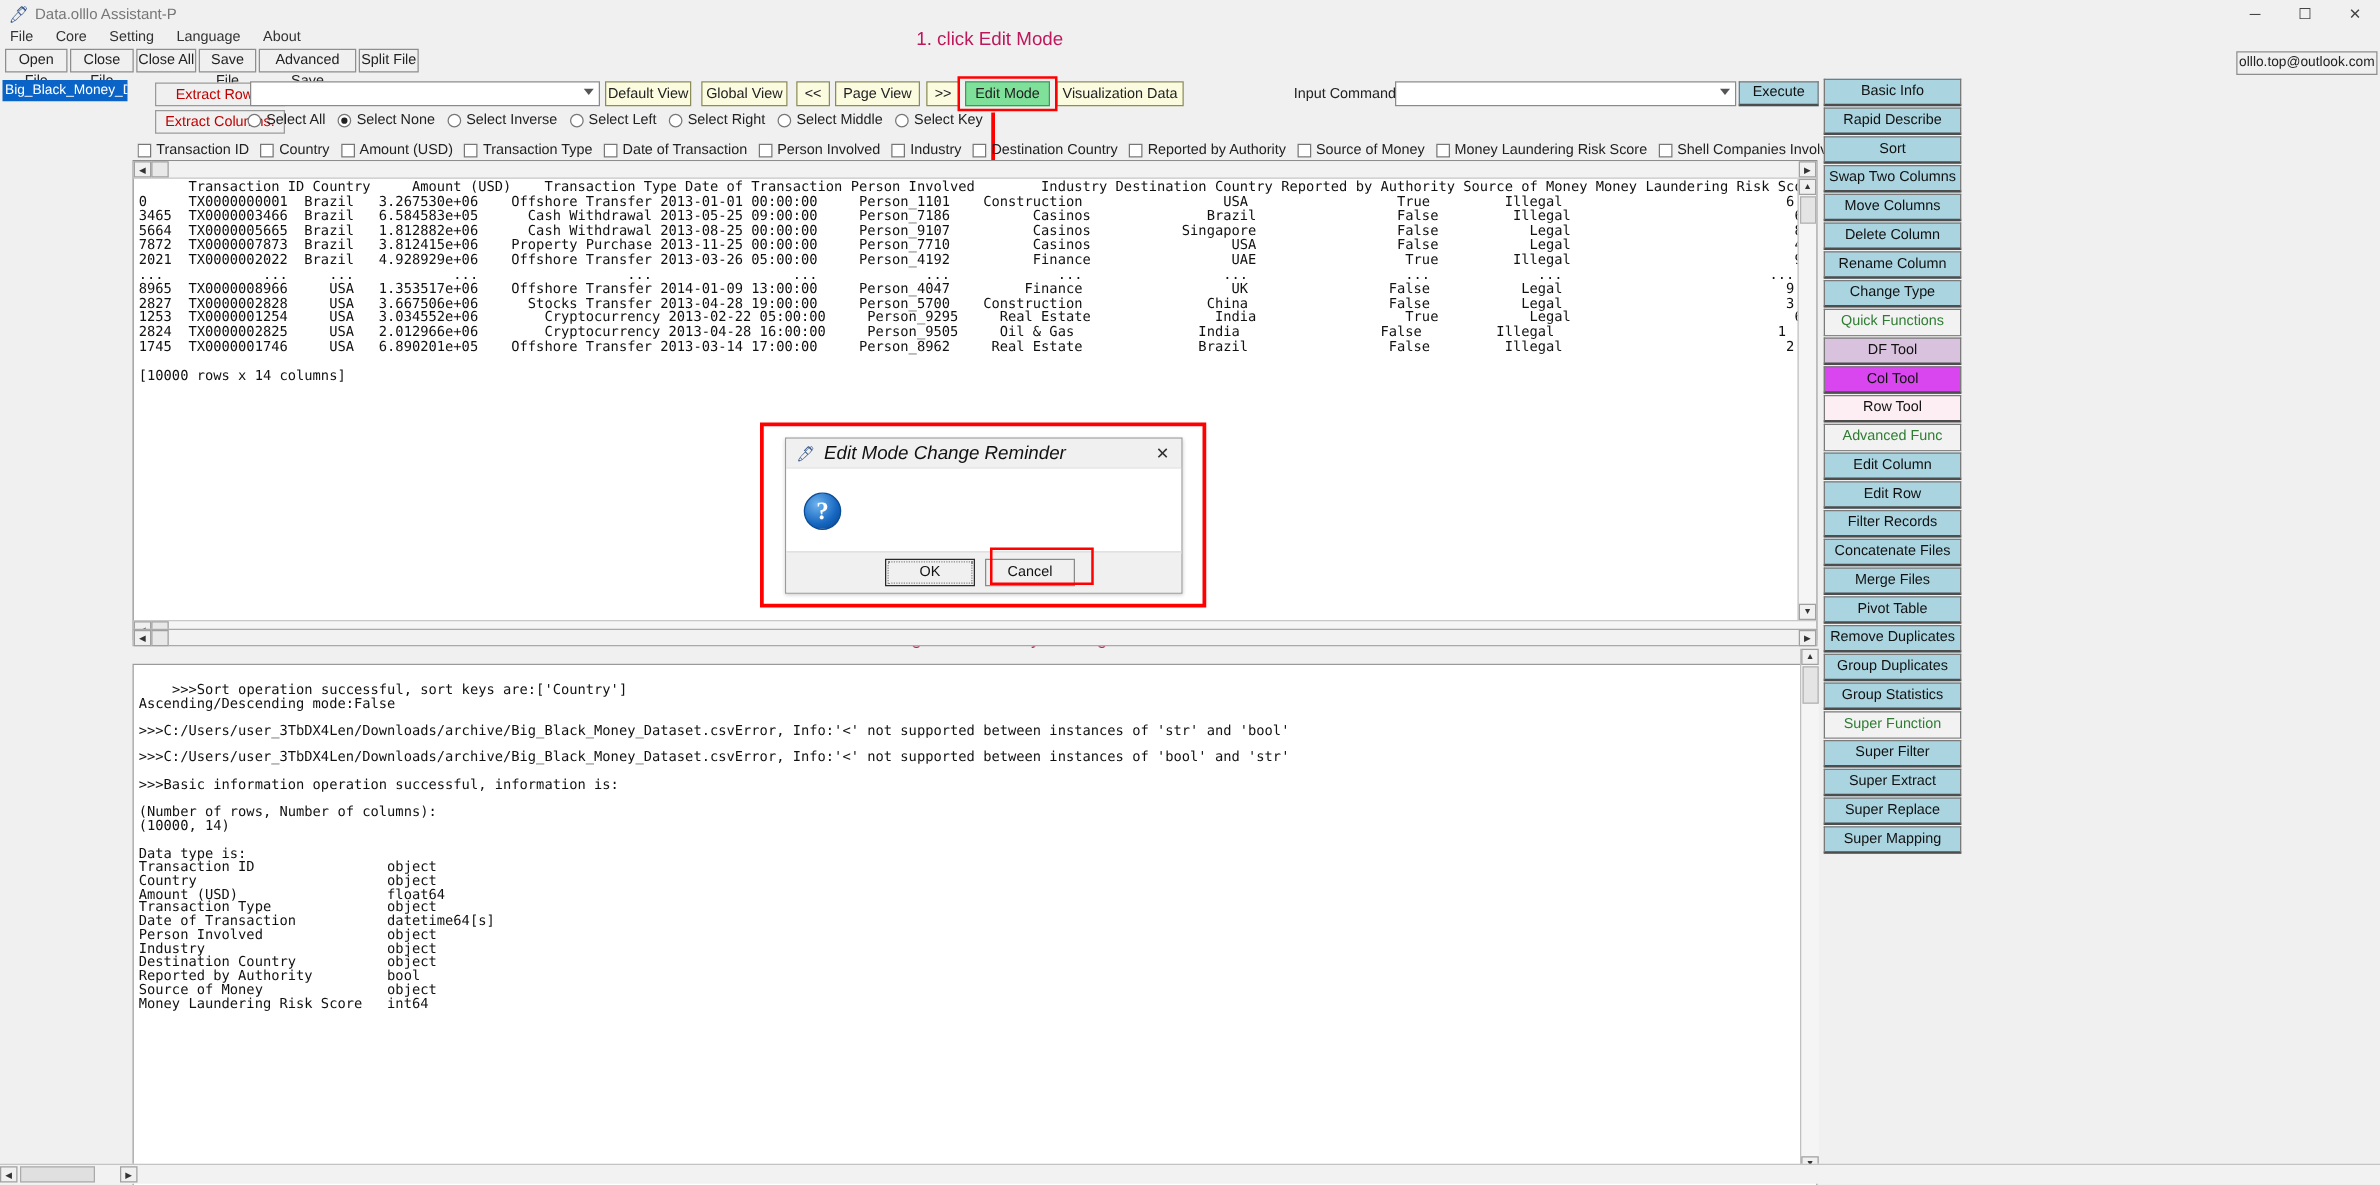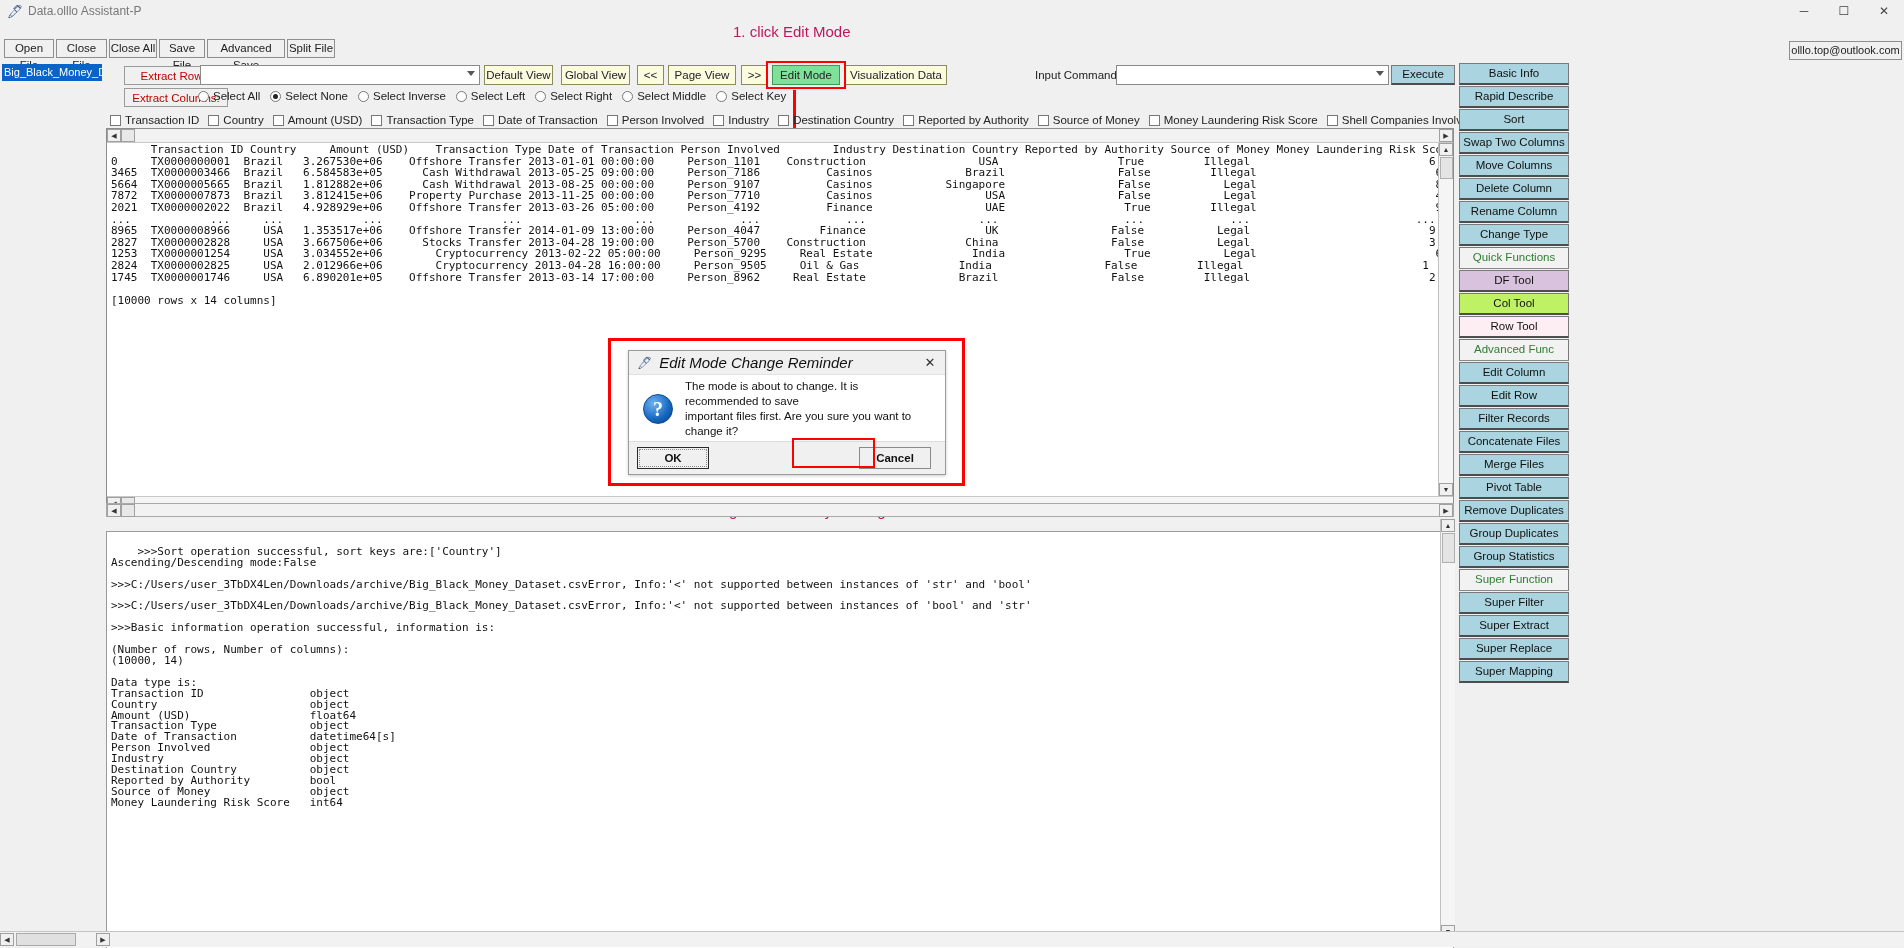--- a/index.html
+++ b/index.html
@@ -170,22 +170,22 @@
   .qmark {
     width: 30px; height: 30px; border-radius: 50%;
     background: radial-gradient(circle at 35% 30%, #6fb3ef 0%, #1566c0 60%, #0b3f80 100%);
     color: #fff; font-size: 20px; font-weight: bold; text-align: center;
     line-height: 29px; flex: 0 0 30px; font-family:"Liberation Serif", serif;
     border: 1px solid #0a4b95;
   }
   .dlg-msg { margin-left: 12px; font-size: 11.5px; color: #111; line-height: 15px; }
   .dlg-foot {
     position: absolute; left: 0; bottom: 0; width: 100%; height: 33px;
-    background: #f0f0f0; display: flex; align-items: center; justify-content: space-between;
-    padding-right: 14px; border-top: 1px solid #dcdcdc; font-weight: bold;
+    background: #f0f0f0; display: flex; align-items: center; justify-content: center;
+    padding-right: 14px; border-top: 1px solid #dcdcdc;
   }
   .dlg-btn {
     width: 72px; height: 22px; background: #f0f0f0; border: 1px solid #8a8a8a;
     font-size: 11.5px; color: #111; margin-left: 8px; text-align:center; line-height:20px;
   }
   .dlg-btn.focused { border: 1px solid #2a2a2a; outline: 1px dotted #888; outline-offset: -3px; }
   .okbox {
     position: absolute; left: 792px; top: 438px; width: 83px; height: 30px;
     border: 2px solid #ff0000;
   }
@@ -207,21 +207,21 @@
   .sidebar { position: absolute; left: 1459px; top: 63px; width: 133px; }
   .sb-btn {
     width: 110px; height: 22px; margin-bottom: 1px;
     background: #a9d4e0; border: 1px solid #7a7a7a;
     border-bottom: 2px solid #4d4d4d;
     font-size: 11.5px; color: #111; text-align: center; line-height: 18px;
   }
   .sb-btn.header { background: #f2f2f2; border-bottom: 1px solid #888; }
   .sb-btn.green-text { color: #2e7d32; }
   .sb-btn.df { background: #d9c2dd; }
-  .sb-btn.col { background: #bef264; }
+  .sb-btn.col { background: #d946ef; }
   .sb-btn.row { background: #fdeef4; }
   .account-btn {
     position: absolute; right: 2px; top: 41px; width: 113px; height: 19px;
     background: #f0f0f0; border: 1px solid #8e8e8e;
     font-size: 11px; color: #222; text-align: center; line-height: 17px;
   }
   .exec-btn {
     position: absolute; left: 1391px; top: 65px; width: 64px; height: 20px;
     background: #a9d4e0; border: 1px solid #7a7a7a; border-bottom: 2px solid #4d4d4d;
     font-size: 11.5px; color:#111; text-align:center; line-height:17px;
@@ -240,20 +240,27 @@
   <div class="titlebar">
     <div class="tb-icon">🖊</div>
     <div class="tb-title">Data.olllo Assistant-P</div>
     <div class="tb-ctrls">
       <div class="tb-btn">─</div>
       <div class="tb-btn">☐</div>
       <div class="tb-btn close">✕</div>
     </div>
   </div>
 
+  <div class="menubar">
+    <span>File</span>
+    <span>Core</span>
+    <span>Setting</span>
+    <span>Language</span>
+    <span>About</span>
+  </div>
 
   <div class="filebar">
     <div class="fbtn" style="left:4px;width:50px">Open File</div>
     <div class="fbtn" style="left:56px;width:51px">Close File</div>
     <div class="fbtn" style="left:109px;width:48px">Close All</div>
     <div class="fbtn" style="left:159px;width:46px">Save File</div>
     <div class="fbtn" style="left:207px;width:78px">Advanced Save</div>
     <div class="fbtn" style="left:287px;width:48px">Split File</div>
   </div>
 
@@ -406,22 +413,20 @@
   <div class="dlg-redbox"></div>
 
   <div class="dialog">
     <div class="dlg-title">
       <span class="ic">🖊</span>
       <span class="tx">Edit Mode Change Reminder</span>
       <span class="dlg-close">✕</span>
     </div>
     <div class="dlg-body">
       <div class="qmark">?</div>
-      <div class="dlg-msg" style="white-space:pre-line">The mode is about to change. It is recommended to save
-important files first. Are you sure you want to change it?</div>
     </div>
     <div class="dlg-foot">
       <div class="dlg-btn focused">OK</div>
       <div class="dlg-btn">Cancel</div>
     </div>
   </div>
   <div class="okbox"></div>
 
   <div class="annot" style="left:613px;top:502px">2. ensure to change the mode by clicking OK</div>
 

